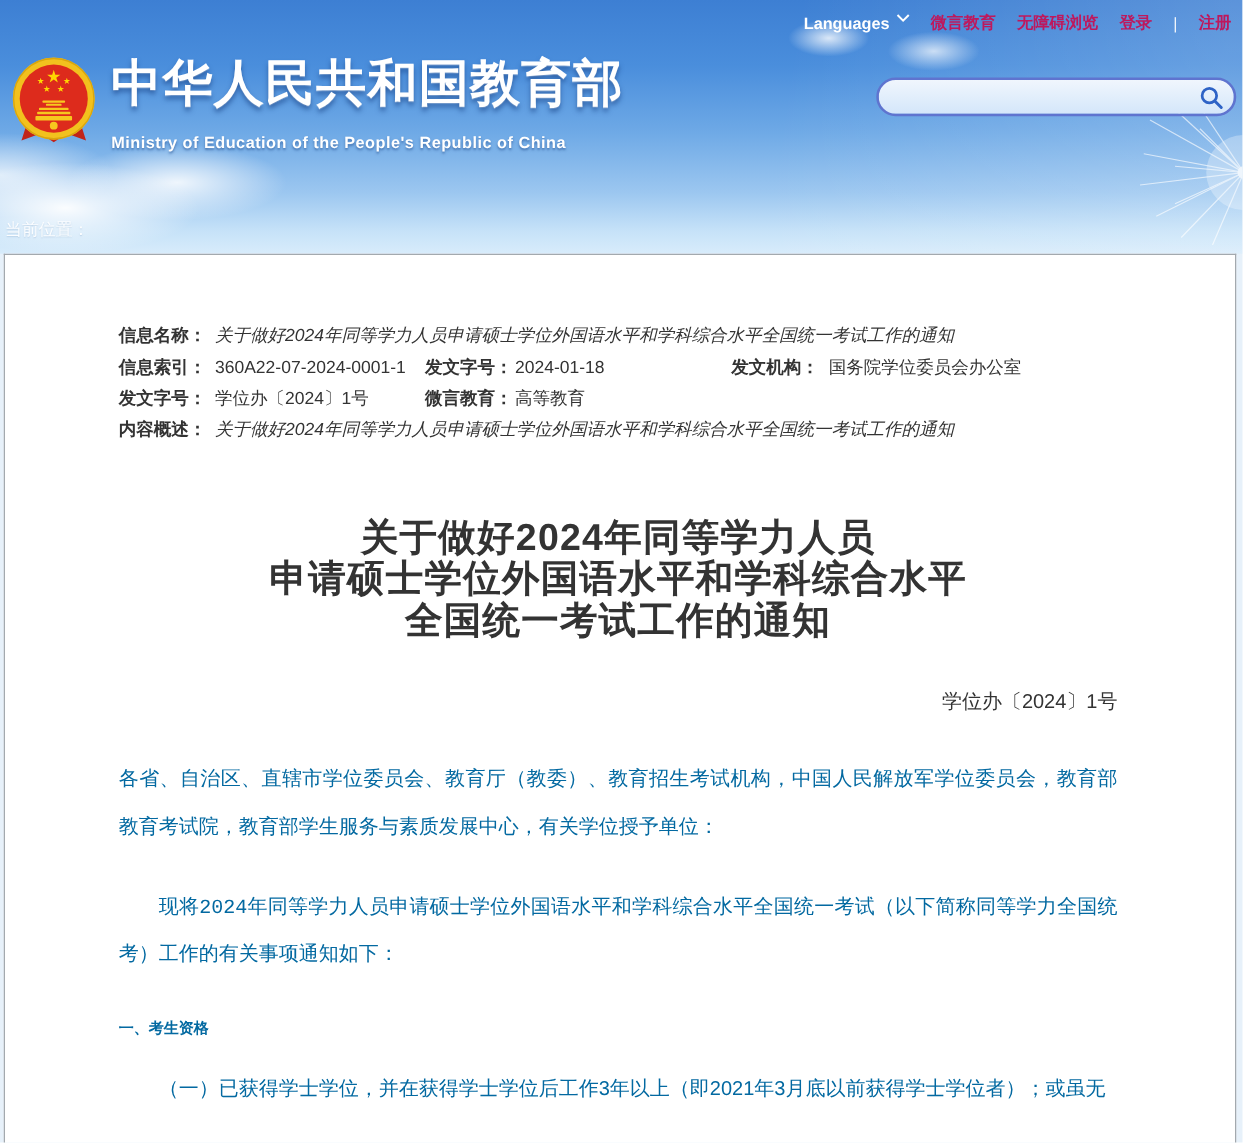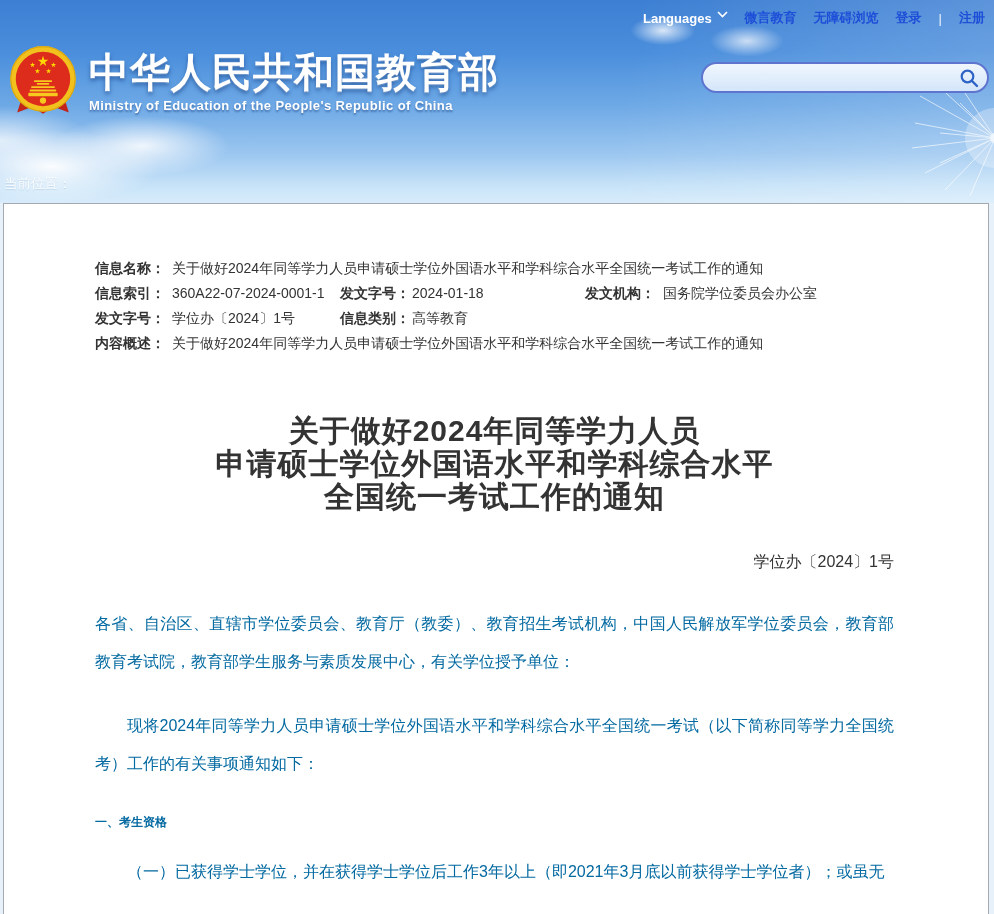--- a/index.html
+++ b/index.html
@@ -30,32 +30,32 @@
       radial-gradient(ellipse 22% 30% at 30% 55%, rgba(255,255,255,.8), rgba(255,255,255,0) 70%),
       radial-gradient(ellipse 25% 32% at 70% 70%, rgba(255,255,255,.7), rgba(255,255,255,0) 70%);
   }
   .dandelion { right:-36px; top:78px; width:130px; height:120px; opacity:.85; }
   
   .topbar {
     position:absolute; top:9px; right:9px;
     display:flex; align-items:center; gap:17px;
     font-size:13px; font-weight:bold; color:#fff;
   }
-  .topbar a { color:#1d4ed8; text-decoration:none; cursor:pointer; }
+  .topbar a { color:#be185d; text-decoration:none; cursor:pointer; }
   .top-sep { font-weight:normal; opacity:.9; }
   .lang { display:flex; align-items:flex-start; gap:5px; cursor:pointer; }
   
-  .brand { position:absolute; left:8px; top:44px; display:flex; align-items:center; }
+  .brand { position:absolute; left:8px; top:44px; display:flex; align-items:flex-start; }
   .brand-text { margin-left:11px; }
   .brand-cn {
     font-size:40px; font-weight:bold; color:#fff; letter-spacing:1px; line-height:46px;
     text-shadow:0 3px 4px rgba(22,62,128,.6), 0 1px 0 rgba(255,255,255,.4);
   }
   .brand-en {
-    margin-top:3px; font-size:13px; font-weight:bold; color:#fff; letter-spacing:.4px;
+    margin-top:16px; font-size:13px; font-weight:bold; color:#fff; letter-spacing:.4px;
     text-shadow:0 2px 2px rgba(22,62,128,.55);
   }
   
   .search {
     position:absolute; right:5px; top:62px; width:288px; height:31px;
     border:2px solid #5f74cf; border-radius:17px;
     background:linear-gradient(#f0f6fd,#d4e6fa);
     display:flex; align-items:center; padding:0 8px 0 14px;
   }
   .search input {
@@ -78,30 +78,30 @@
     background:#fff; border:1px solid #a3a9ae; border-bottom:none;
   }
   .content { padding:52px 94px 0 91px; }
   
   .meta {
     display:grid; grid-template-columns:77px 168px 72px 173px 78px 1fr;
     font-size:14px; line-height:25px; color:#333;
   }
   .meta .lbl { font-weight:bold; white-space:nowrap; }
   .meta .val { white-space:nowrap; overflow:hidden; }
-  .span5 { grid-column:2 / 7; }
+  .span5 { grid-column:2 / 7;font-style:italic; }
   
   .doc-title {
     margin-top:58px; text-align:center;
     font-size:30px; font-weight:bold; line-height:33px; color:#333; letter-spacing:1px;
   }
   .doc-number { margin-top:38px; text-align:right; font-size:16px; line-height:22px; color:#333; }
   .body-text { margin-top:32px; font-size:16px; line-height:38px; color:#0369a1; text-align:justify; }
   .body-text p.indent { text-indent:2em; }
-  .p-intro { margin-top:26px; }
+  .p-intro { margin-top:26px;font-family:Liberation Mono, monospace; }
   .sec-heading { margin-top:20px; font-size:12px; font-weight:bold; line-height:38px; }
   .p-item { margin-top:12px; }
 </style>
 </head>
 <body>
 
 <div class="sky">
   <div class="cloud cloud-left"></div>
   <div class="cloud cloud-top"></div>
   <svg class="cloud dandelion" viewBox="0 0 130 120">
@@ -192,21 +192,21 @@
 
       <div class="lbl">信息索引：</div>
       <div class="val">360A22-07-2024-0001-1</div>
       <div class="lbl">发文字号：</div>
       <div class="val">2024-01-18</div>
       <div class="lbl">发文机构：</div>
       <div class="val">国务院学位委员会办公室</div>
 
       <div class="lbl">发文字号：</div>
       <div class="val">学位办〔2024〕1号</div>
-      <div class="lbl">信息类别：</div>
+      <div class="lbl">微言教育：</div>
       <div class="val">高等教育</div>
       <div></div>
         <div></div>
 
       <div class="lbl">内容概述：</div>
       <div class="val span5">关于做好2024年同等学力人员申请硕士学位外国语水平和学科综合水平全国统一考试工作的通知</div>
     </div>
 
     <div class="doc-title">
       <div>关于做好2024年同等学力人员</div>

